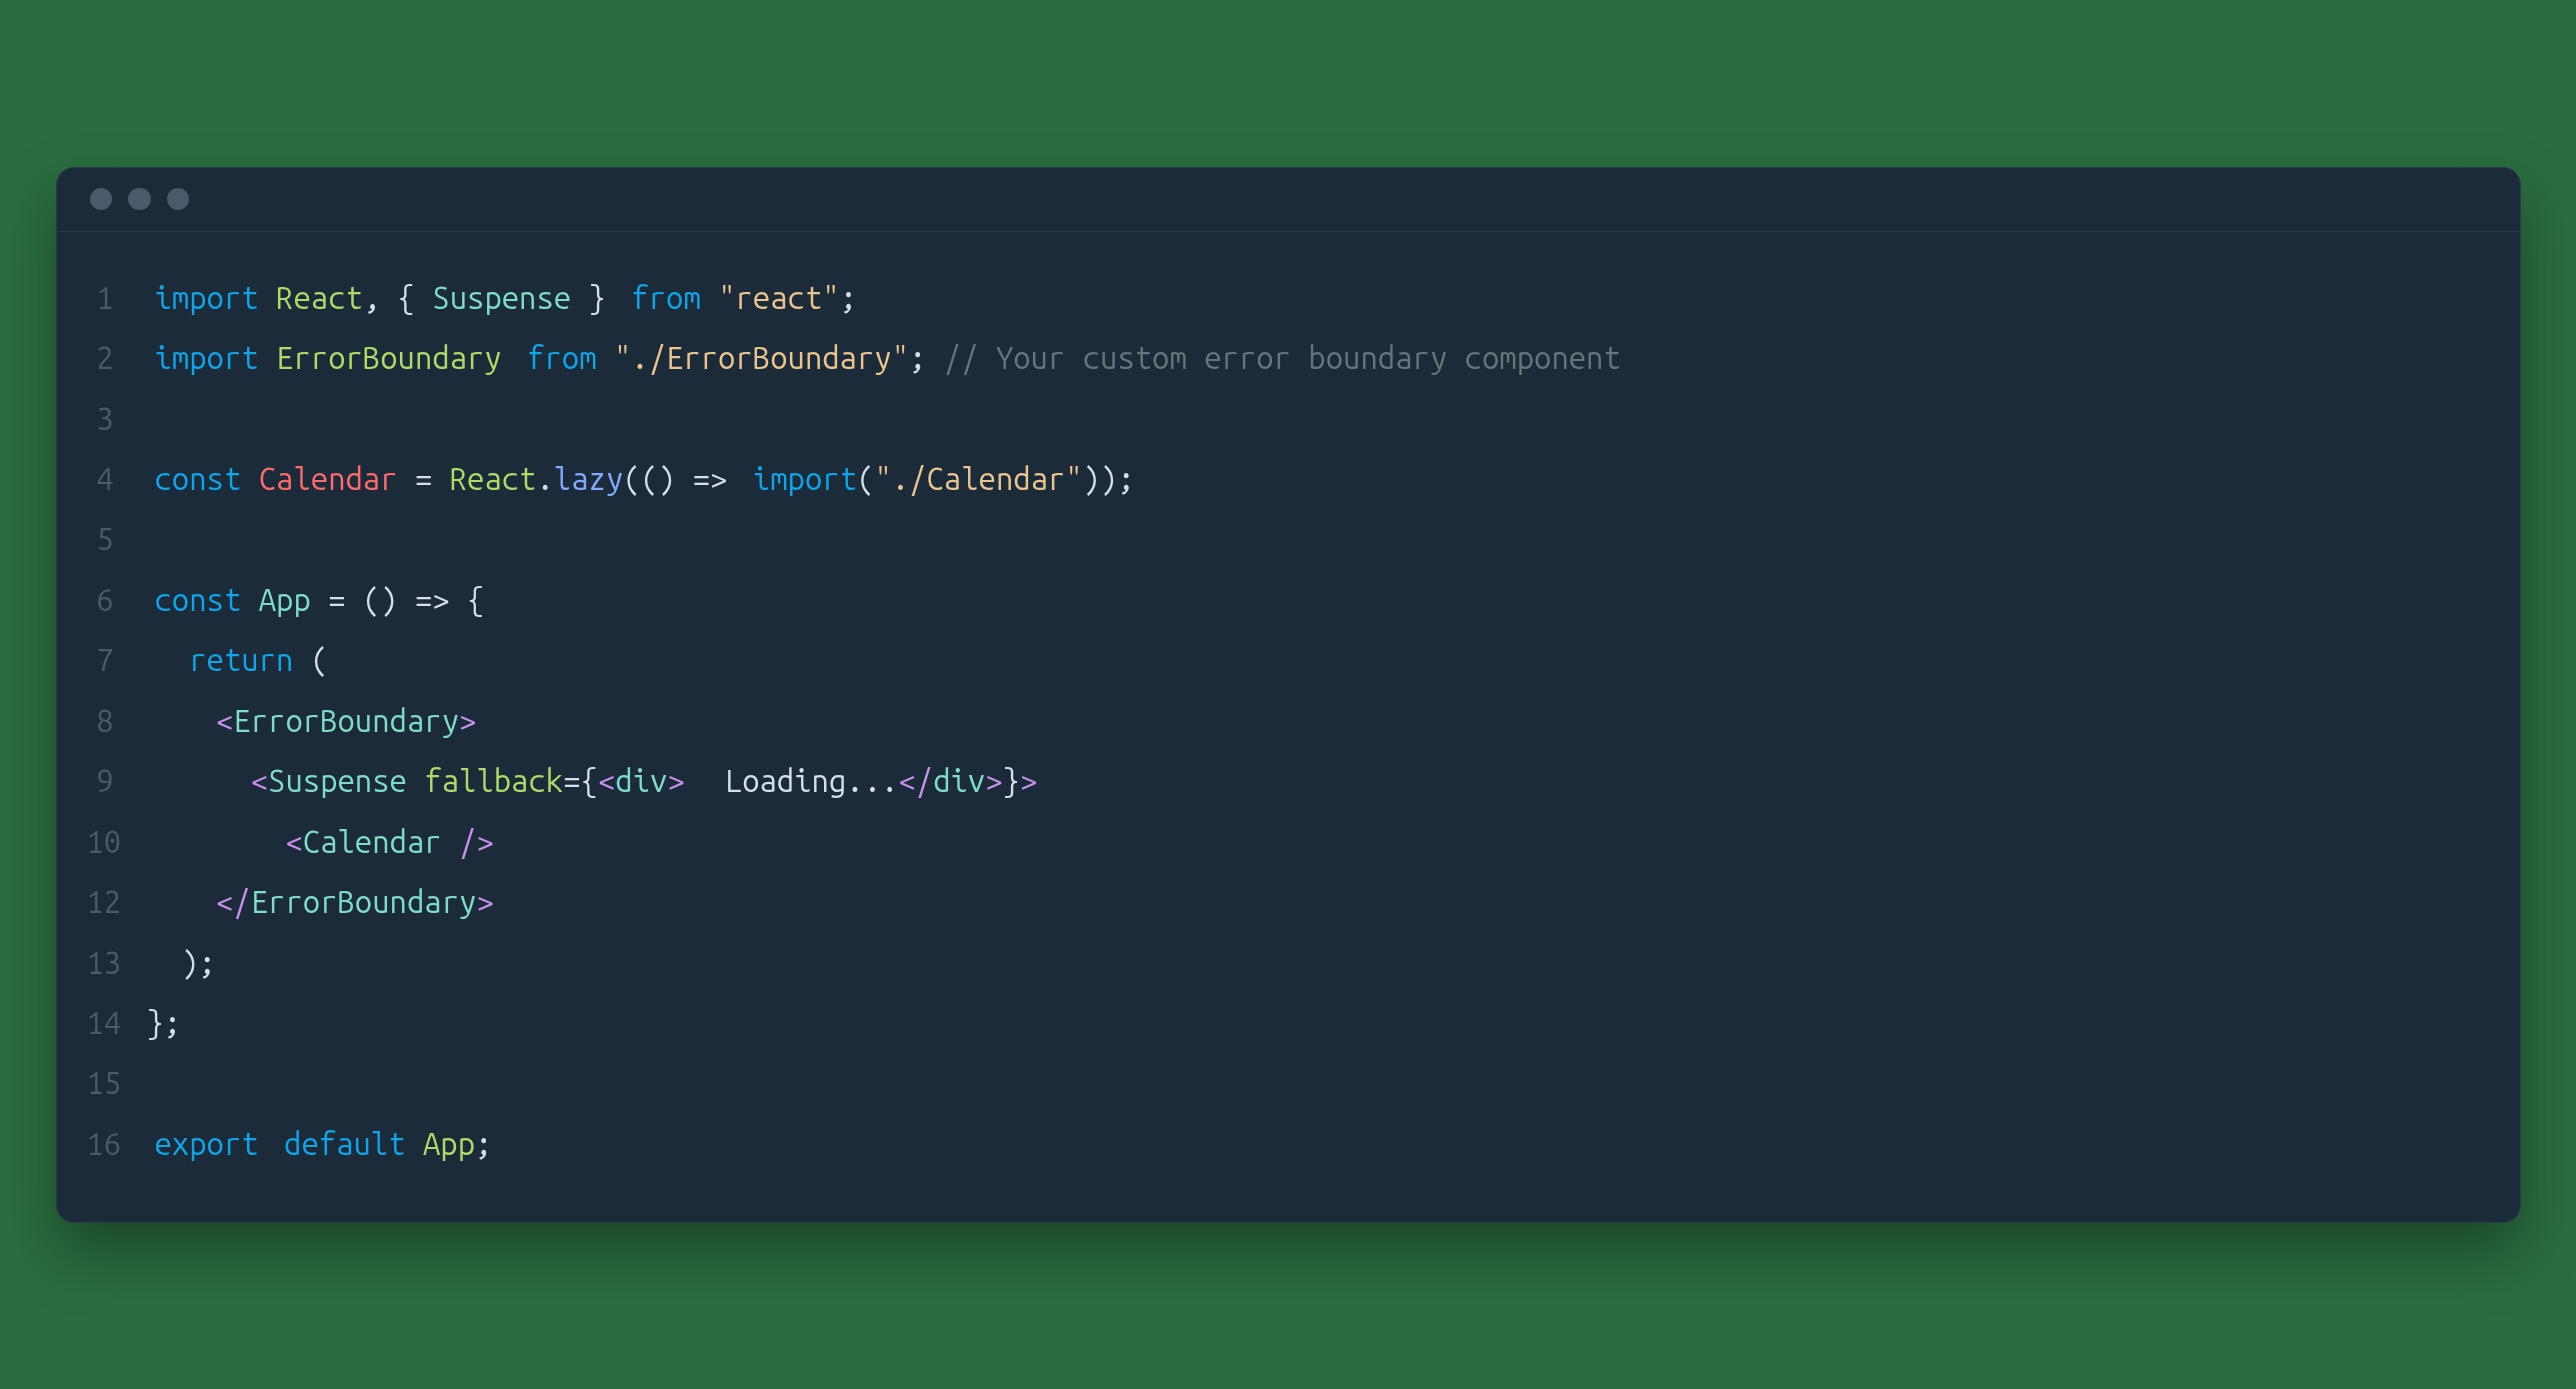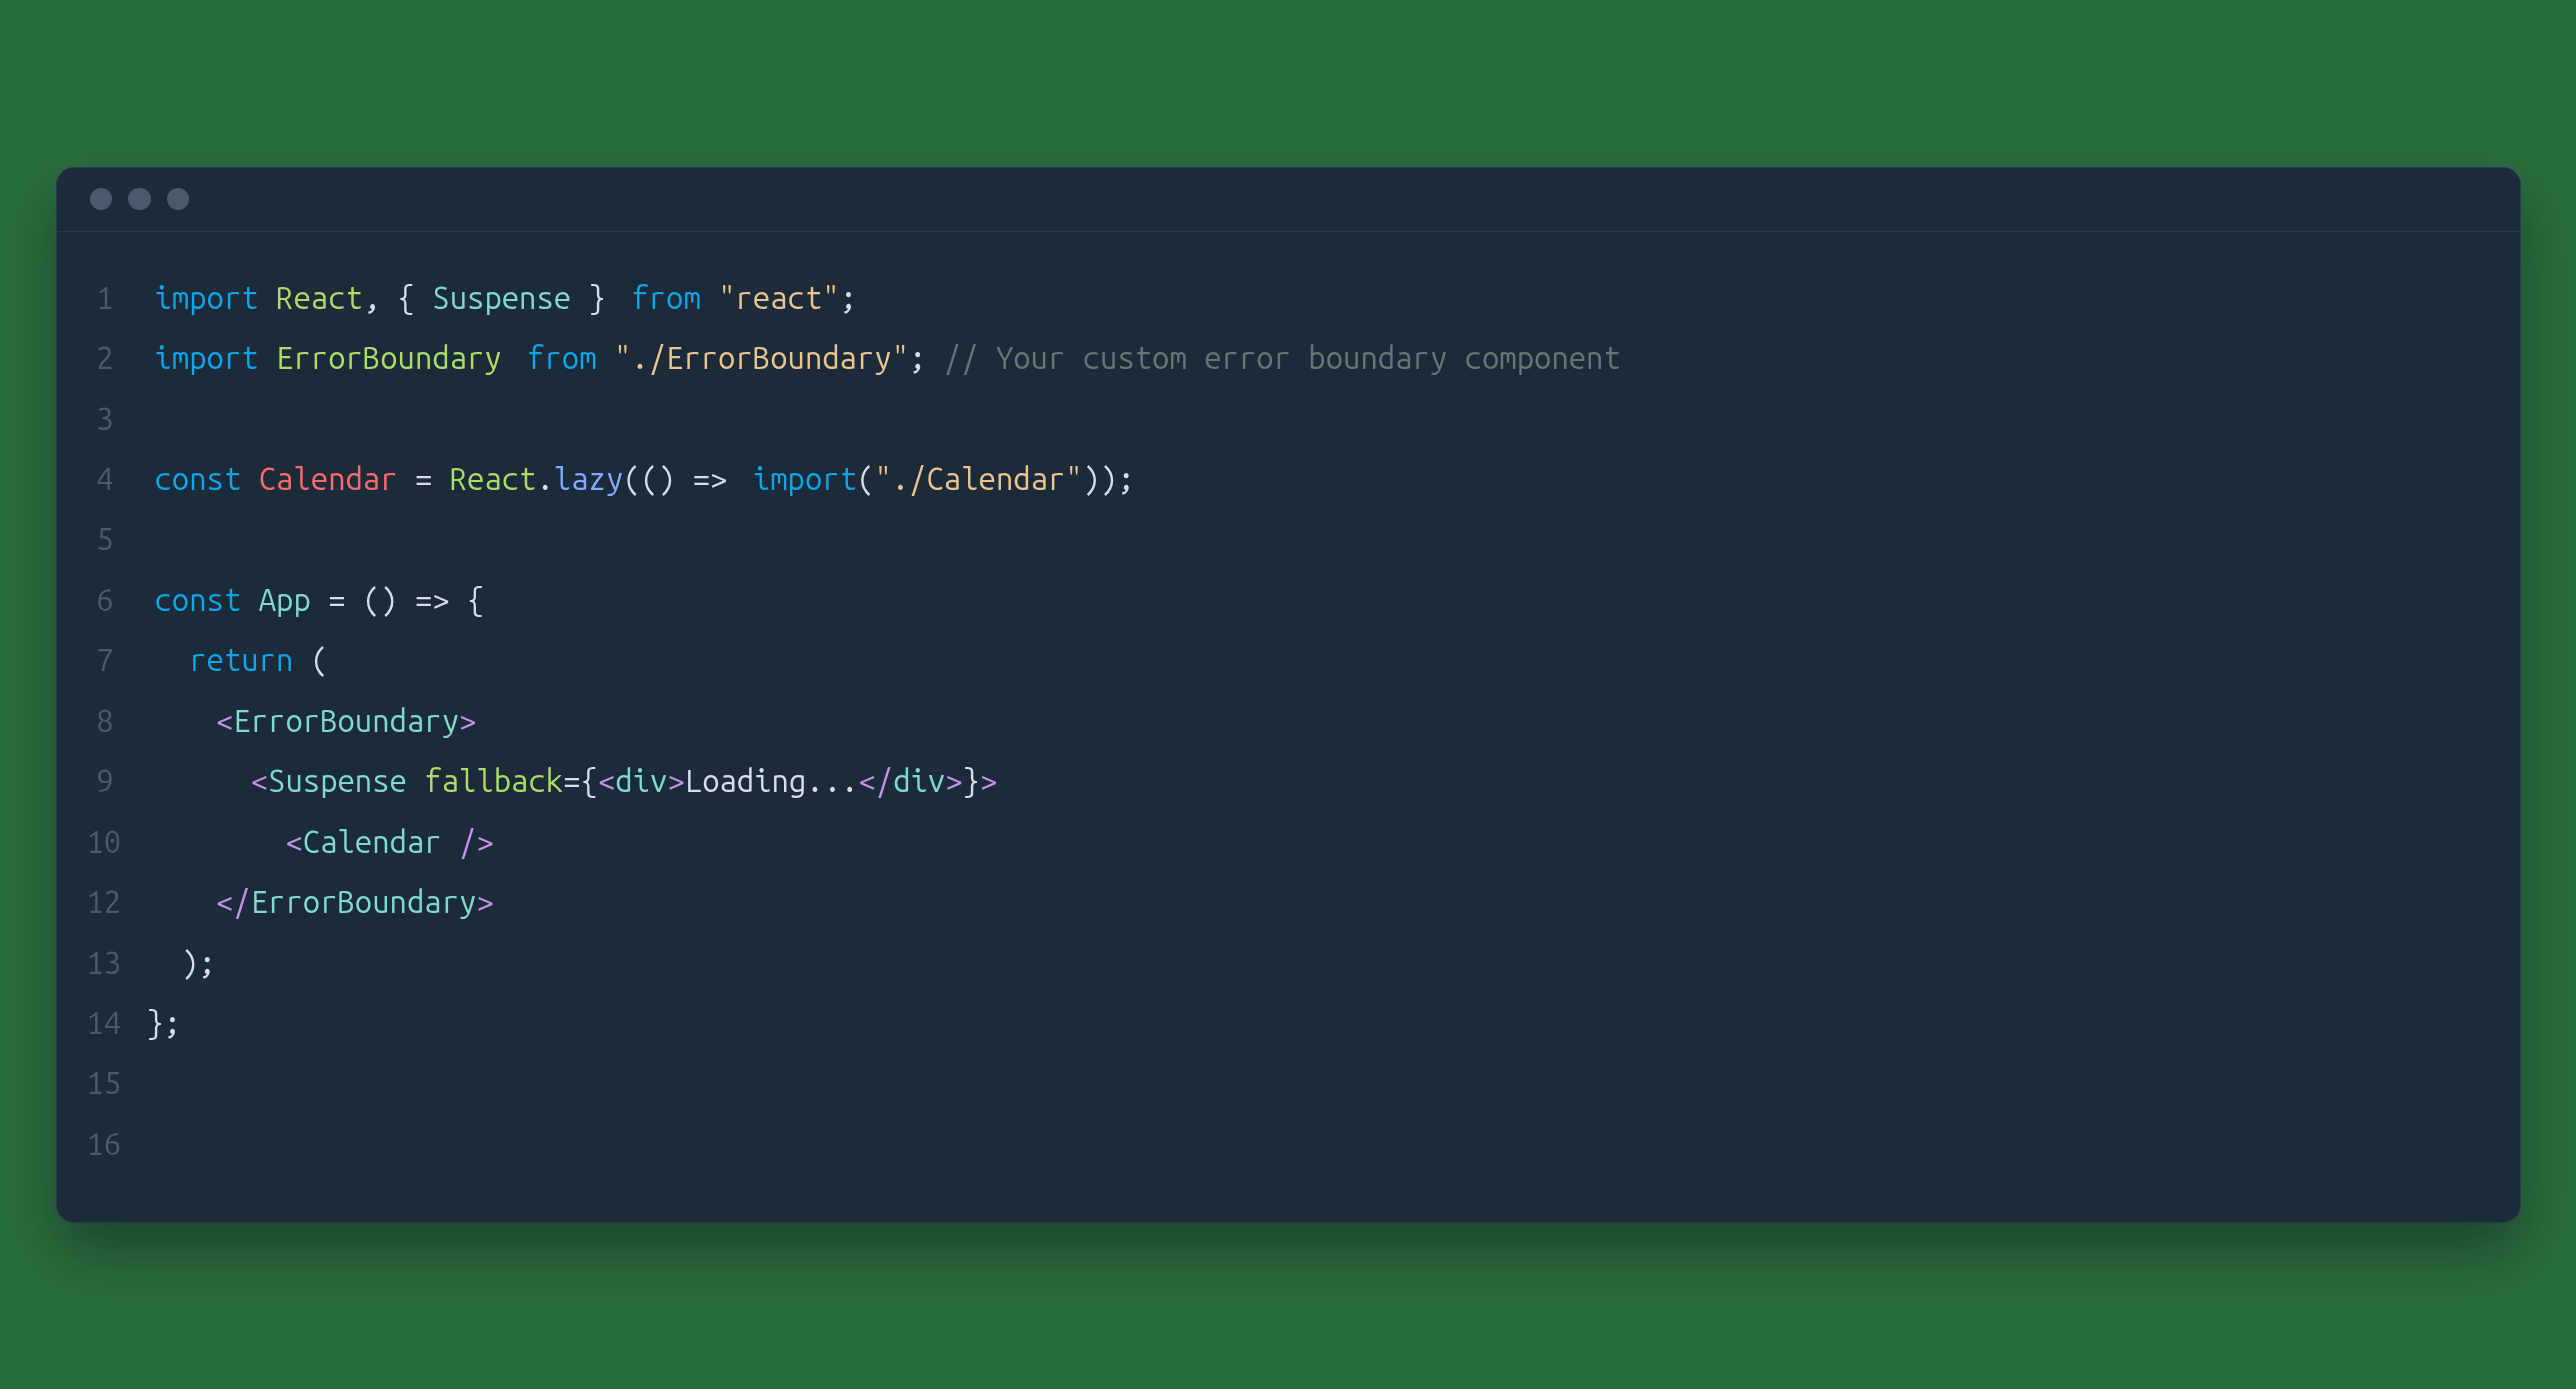--- a/index.html
+++ b/index.html
@@ -56,21 +56,21 @@
   .tok-class { color: #addb67; margin-top: 43px; }
   .tok-const { color: #ff6b6b; }
   .tok-punct { color: #d6deeb; }
   .tok-type { color: #7fdbca; }
   .tok-member { color: #82aaff; }
   .tok-str { color: #ecc48d; }
   .tok-comment { color: #637777; }
   .tok-tag { color: #7fdbca; }
   .tok-attr { color: #addb67; }
   .tok-tagpunct { color: #c792ea; }
-  .tok-text { color: #d6deeb; }
+  .tok-text { color: #d6deeb; margin-left: 40px; }
 </style>
 </head>
 <body>
 
 <div class="editor-window">
   <div class="titlebar">
     <div class="traffic-dot"></div>
     <div class="traffic-dot"></div>
     <div class="traffic-dot"></div>
   </div>
@@ -82,16 +82,16 @@
       <div class="code-line"><span class="lineno">5</span><span class="code-content"><span class="tok-punct"></span></span></div>
       <div class="code-line"><span class="lineno">6</span><span class="code-content"><span class="tok-kw">const</span><span class="tok-punct"> </span><span class="tok-type">App</span><span class="tok-punct"> = () =&gt; {</span></span></div>
       <div class="code-line"><span class="lineno">7</span><span class="code-content"><span class="tok-punct">  </span><span class="tok-kw">return</span><span class="tok-punct"> (</span></span></div>
       <div class="code-line"><span class="lineno">8</span><span class="code-content"><span class="tok-punct">    </span><span class="tok-tagpunct">&lt;</span><span class="tok-tag">ErrorBoundary</span><span class="tok-tagpunct">&gt;</span></span></div>
       <div class="code-line"><span class="lineno">9</span><span class="code-content"><span class="tok-punct">      </span><span class="tok-tagpunct">&lt;</span><span class="tok-tag">Suspense</span><span class="tok-punct"> </span><span class="tok-attr">fallback</span><span class="tok-punct">={</span><span class="tok-tagpunct">&lt;</span><span class="tok-tag">div</span><span class="tok-tagpunct">&gt;</span><span class="tok-text">Loading...</span><span class="tok-tagpunct">&lt;/</span><span class="tok-tag">div</span><span class="tok-tagpunct">&gt;</span><span class="tok-punct">}</span><span class="tok-tagpunct">&gt;</span></span></div>
       <div class="code-line"><span class="lineno">10</span><span class="code-content"><span class="tok-punct">        </span><span class="tok-tagpunct">&lt;</span><span class="tok-tag">Calendar</span><span class="tok-punct"> </span><span class="tok-tagpunct">/&gt;</span></span></div>
       <div class="code-line"><span class="lineno">12</span><span class="code-content"><span class="tok-punct">    </span><span class="tok-tagpunct">&lt;/</span><span class="tok-tag">ErrorBoundary</span><span class="tok-tagpunct">&gt;</span></span></div>
       <div class="code-line"><span class="lineno">13</span><span class="code-content"><span class="tok-punct">  );</span></span></div>
       <div class="code-line"><span class="lineno">14</span><span class="code-content"><span class="tok-punct">};</span></span></div>
       <div class="code-line"><span class="lineno">15</span><span class="code-content"><span class="tok-punct"></span></span></div>
-      <div class="code-line"><span class="lineno">16</span></div>
+      <div class="code-line"><span class="lineno">16</span><span class="code-content"><span class="tok-kw">export</span><span class="tok-punct"> </span><span class="tok-kw">default</span><span class="tok-punct"> </span><span class="tok-class">App</span><span class="tok-punct">;</span></span></div>
     </div>
 </div>
 
 
 </body></html>

